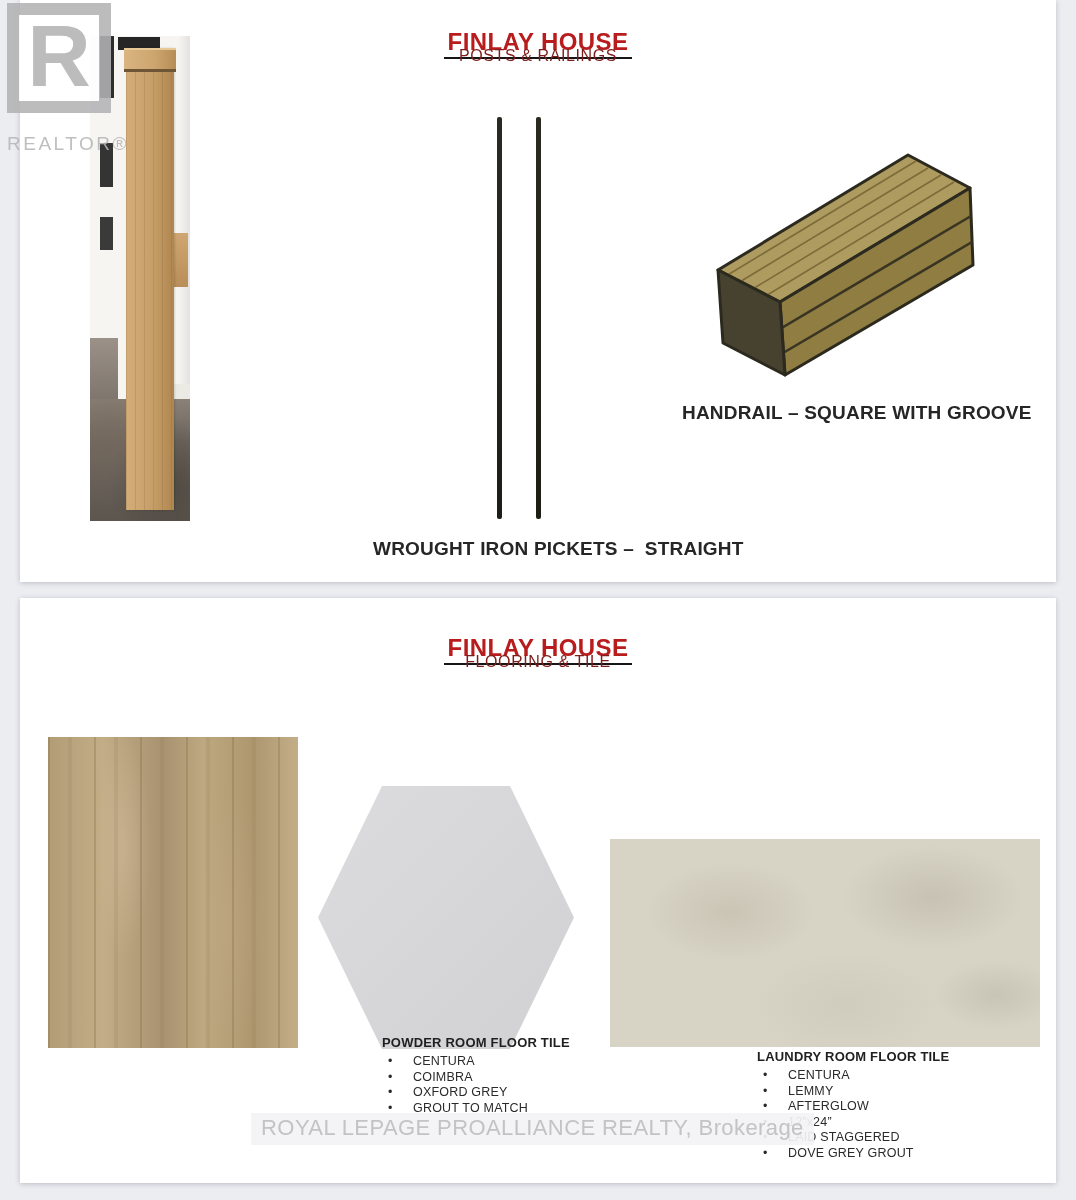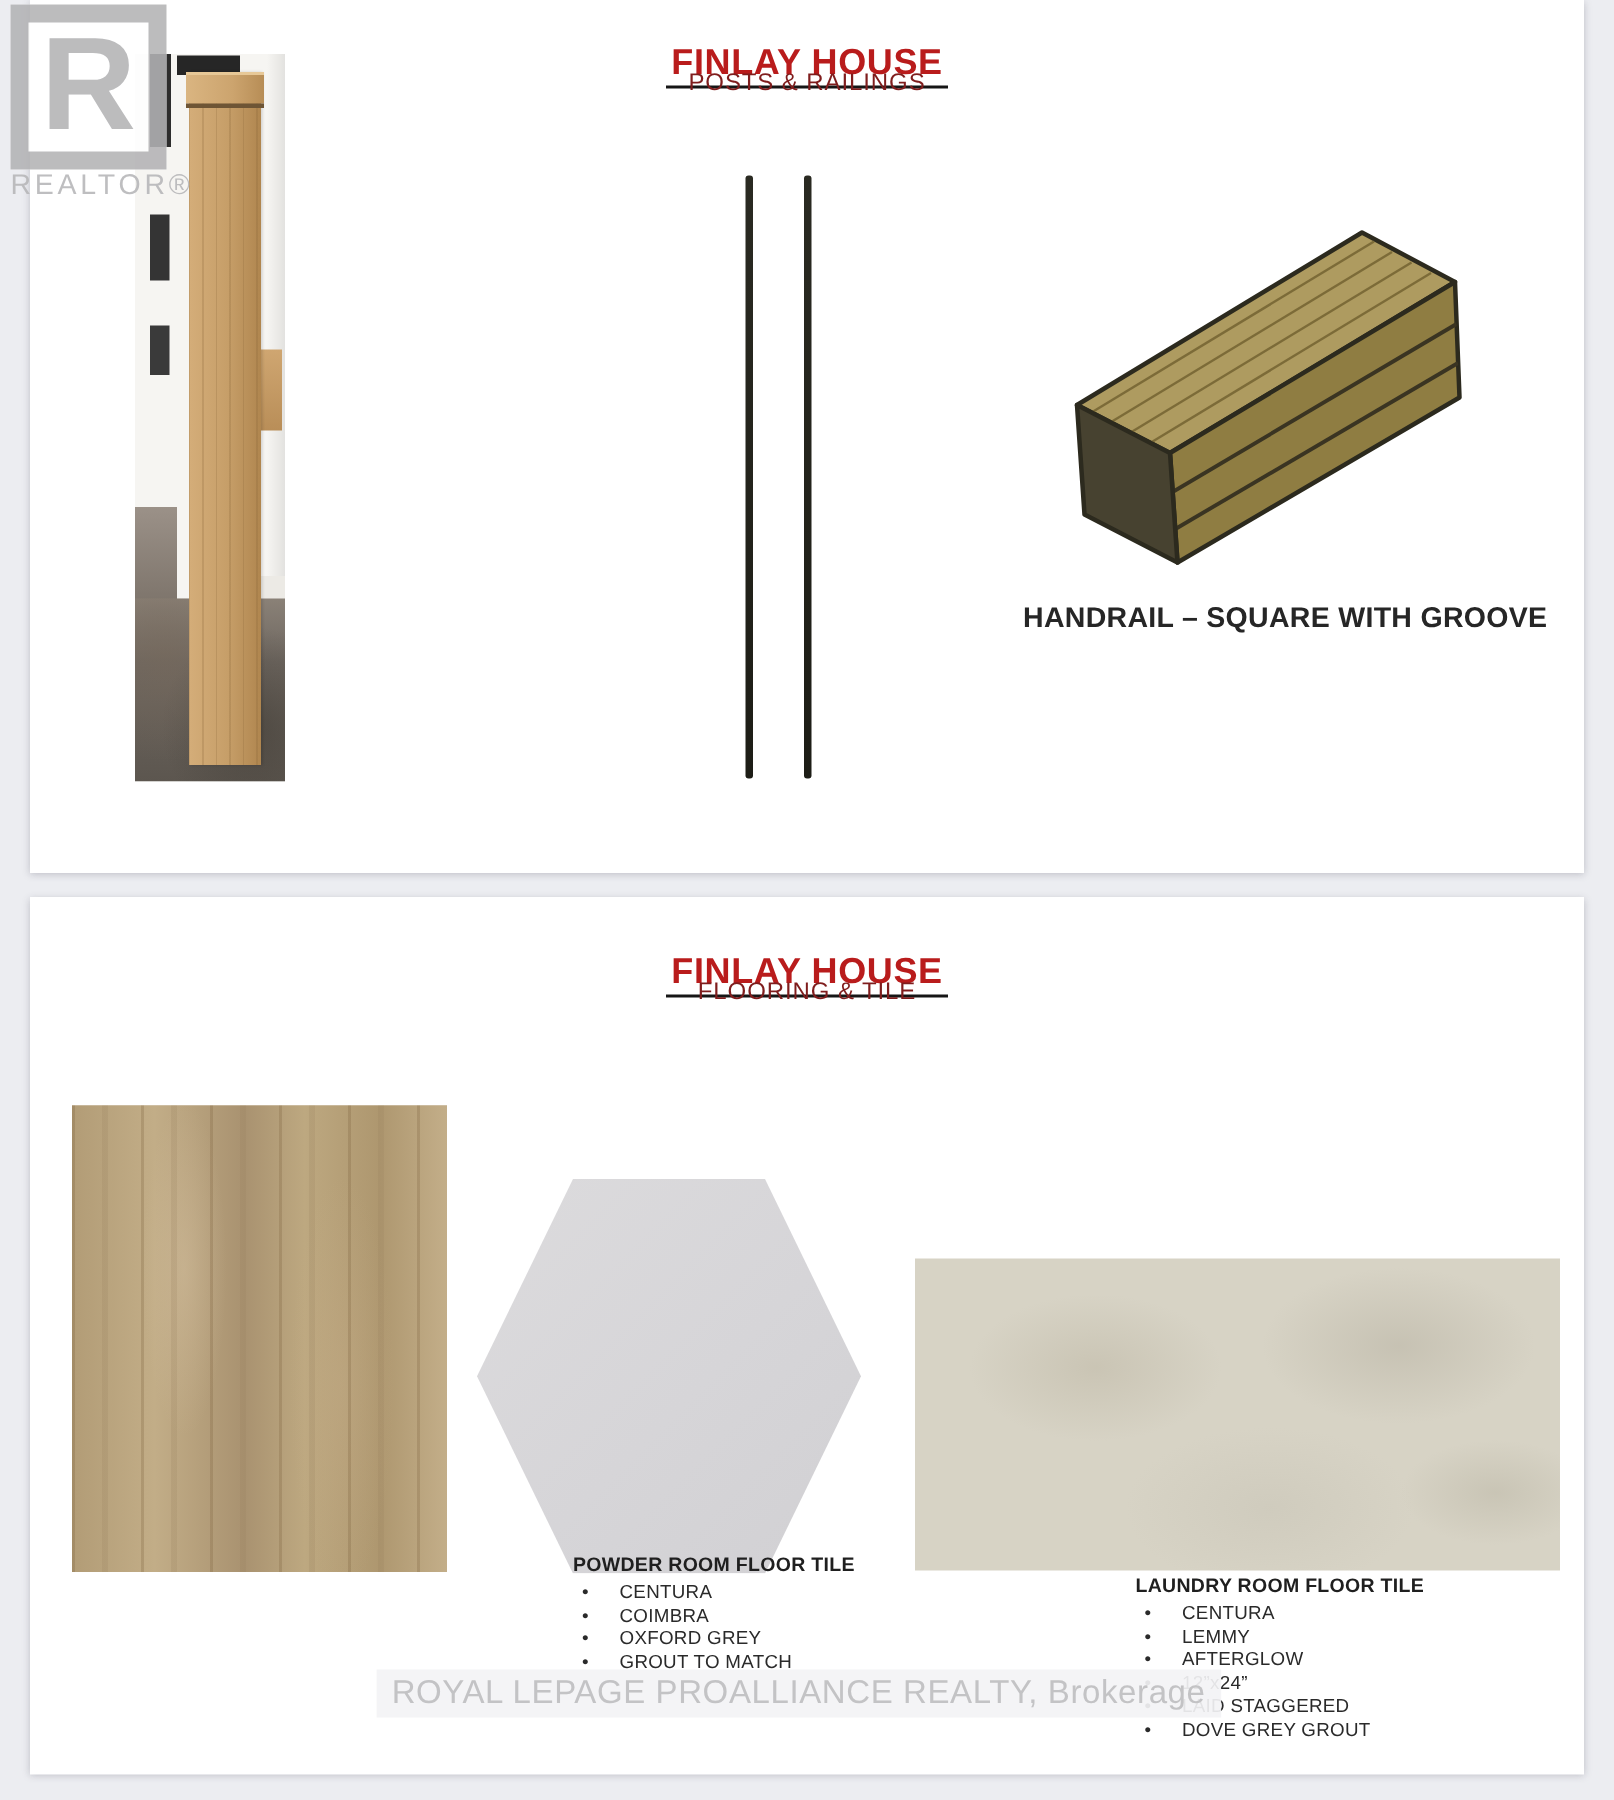--- a/index.html
+++ b/index.html
@@ -52,21 +52,21 @@
     width: 104px; height: 110px;
     border: 12px solid #b3b3b5;
     background: #fff;
     display: flex; align-items: center; justify-content: center;
   }
   .realtor-box span {
     font-size: 88px; font-weight: 700; color: #b3b3b5; line-height: 1;
     transform: translateY(-2px);
   }
   .realtor-label {
-    margin-top: 0;
+    margin-top: 20px;
     font-size: 19px; color: #b6b6b8; letter-spacing: 2.5px;
     white-space: nowrap;
   }
 
   
   .post-photo {
     position: absolute; left: 70px; top: 36px; width: 100px; height: 485px;
     background: #f6f5f2; overflow: hidden;
   }
   .ph-bar { position: absolute; background: #2d2d2d; }
@@ -213,20 +213,21 @@
       <div class="ph-baseboard"></div>
       <div class="ph-floor-upper"></div>
       <div class="ph-floor"></div>
       <div class="ph-wood-stub"></div>
       <div class="ph-post"></div>
       <div class="ph-post-cap"></div>
     </figure>
 
     <div class="picket p1"></div>
     <div class="picket p2"></div>
+    <div class="caption1 cap-pickets">WROUGHT IRON PICKETS –  STRAIGHT</div>
 
     <svg class="handrail-svg" width="300" height="250" viewBox="0 0 300 250">
       <defs>
         <clipPath id="topf">
             <polygon points="28,130 218,15 280,48 90,162"></polygon>
           </clipPath>
         <clipPath id="sidef">
             <polygon points="90,162 280,48 283,125 95,235"></polygon>
           </clipPath>
       </defs>

